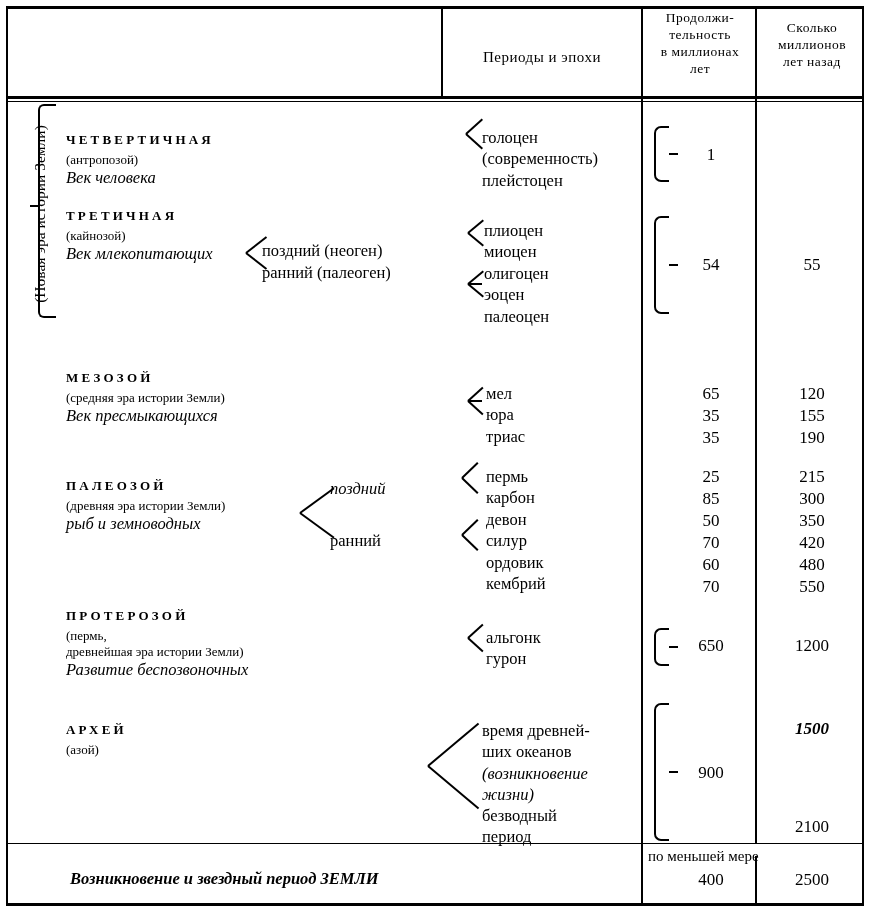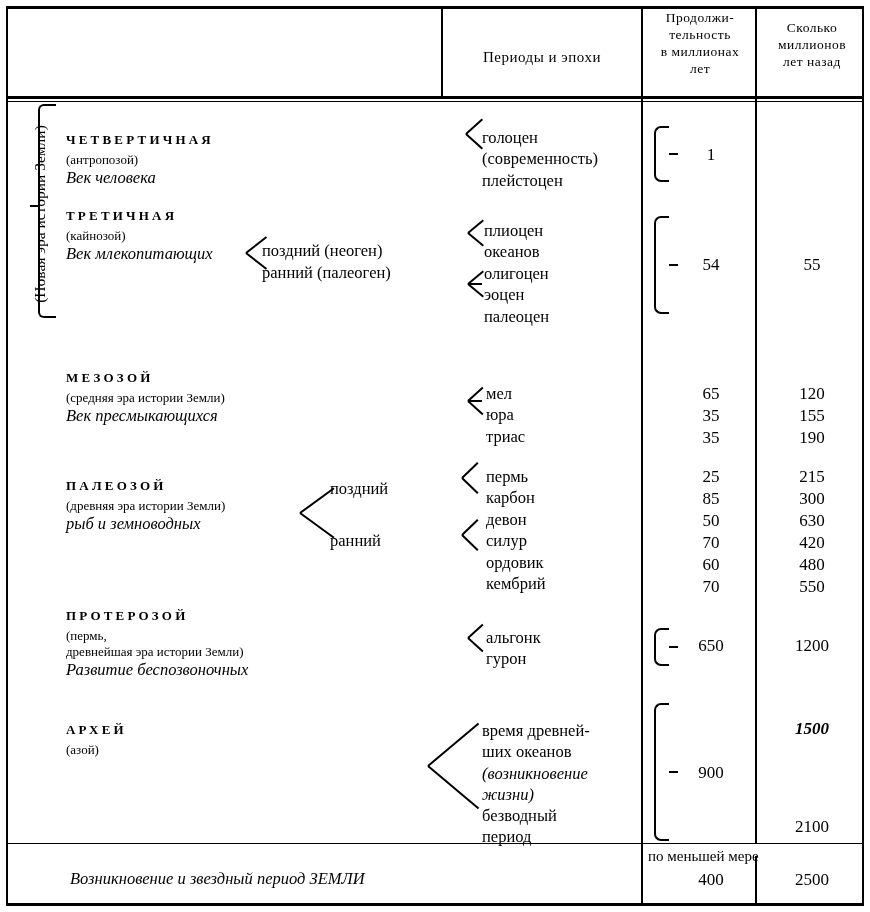--- a/index.html
+++ b/index.html
@@ -169,21 +169,21 @@
     text-align: left;
     font-size: 15px;
   }
   #bottom-title {
     position: absolute;
     left: 70px;
     top: 869px;
     width: 500px;
     font-size: 16.5px;
     font-style: italic;
-    font-weight: normal;
+    font-weight: bold;
   }
 </style>
 </head>
 <body>
 
 <div id="sheet">
 
   <div class="rule h-rule" style="top:6px;"></div>
   <div class="rule h-rule" style="top:96px;"></div>
   <div class="rule h-thin" style="top:101px;"></div>
@@ -249,21 +249,21 @@
     <i style="width:20px; transform:rotate(-40deg);"></i>
     <i style="width:20px; transform:rotate(40deg);"></i>
   </div>
   <div class="chev" style="left:468px; top:283px;">
     <i style="width:20px; transform:rotate(-40deg);"></i>
     <i style="width:14px; transform:rotate(0deg);"></i>
     <i style="width:20px; transform:rotate(40deg);"></i>
   </div>
   <div class="per-list" style="left:484px; top:220px;">
     <div>плиоцен</div>
-    <div>океанов</div>
+    <div>миоцен</div>
     <div>олигоцен</div>
     <div>эоцен</div>
     <div>палеоцен</div>
   </div>
   <div class="brace" style="left:654px; top:216px; height:94px;"></div>
   <div class="num col-dur" style="top:254px;">54</div>
   <div class="num col-ago" style="top:254px;">55</div>
 
   <div class="era" style="top:370px;">
     <div class="era-name">МЕЗОЗОЙ</div>
@@ -293,21 +293,21 @@
 
   <div class="era" style="top:478px;">
     <div class="era-name">ПАЛЕОЗОЙ</div>
     <div class="era-alt">(древняя эра истории Земли)</div>
     <div class="era-note">рыб и земноводных</div>
   </div>
   <div class="chev" style="left:300px; top:512px;">
     <i style="width:42px; transform:rotate(-36deg);"></i>
     <i style="width:42px; transform:rotate(36deg);"></i>
   </div>
-  <div class="subep" style="left:330px; top:479px;">поздний</div>
+  <div class="subep" style="left:330px; top:479px;font-style:italic;">поздний</div>
   <div class="subep" style="left:330px; top:531px;">ранний</div>
 
   <div class="chev" style="left:462px; top:477px;">
     <i style="width:22px; transform:rotate(-44deg);"></i>
     <i style="width:22px; transform:rotate(44deg);"></i>
   </div>
   <div class="chev" style="left:462px; top:534px;">
     <i style="width:22px; transform:rotate(-44deg);"></i>
     <i style="width:22px; transform:rotate(44deg);"></i>
   </div>
@@ -323,21 +323,21 @@
     <div>25</div>
     <div>85</div>
     <div>50</div>
     <div>70</div>
     <div>60</div>
     <div>70</div>
   </div>
   <div class="num col-ago" style="top:466px;">
     <div>215</div>
     <div>300</div>
-    <div>630</div>
+    <div>350</div>
     <div>420</div>
     <div>480</div>
     <div>550</div>
   </div>
 
   <div class="era" style="top:608px;">
     <div class="era-name">ПРОТЕРОЗОЙ</div>
     <div class="era-alt">(пермь,</div>
     <div class="era-alt">древнейшая эра истории Земли)</div>
     <div class="era-note">Развитие беспозвоночных</div>

